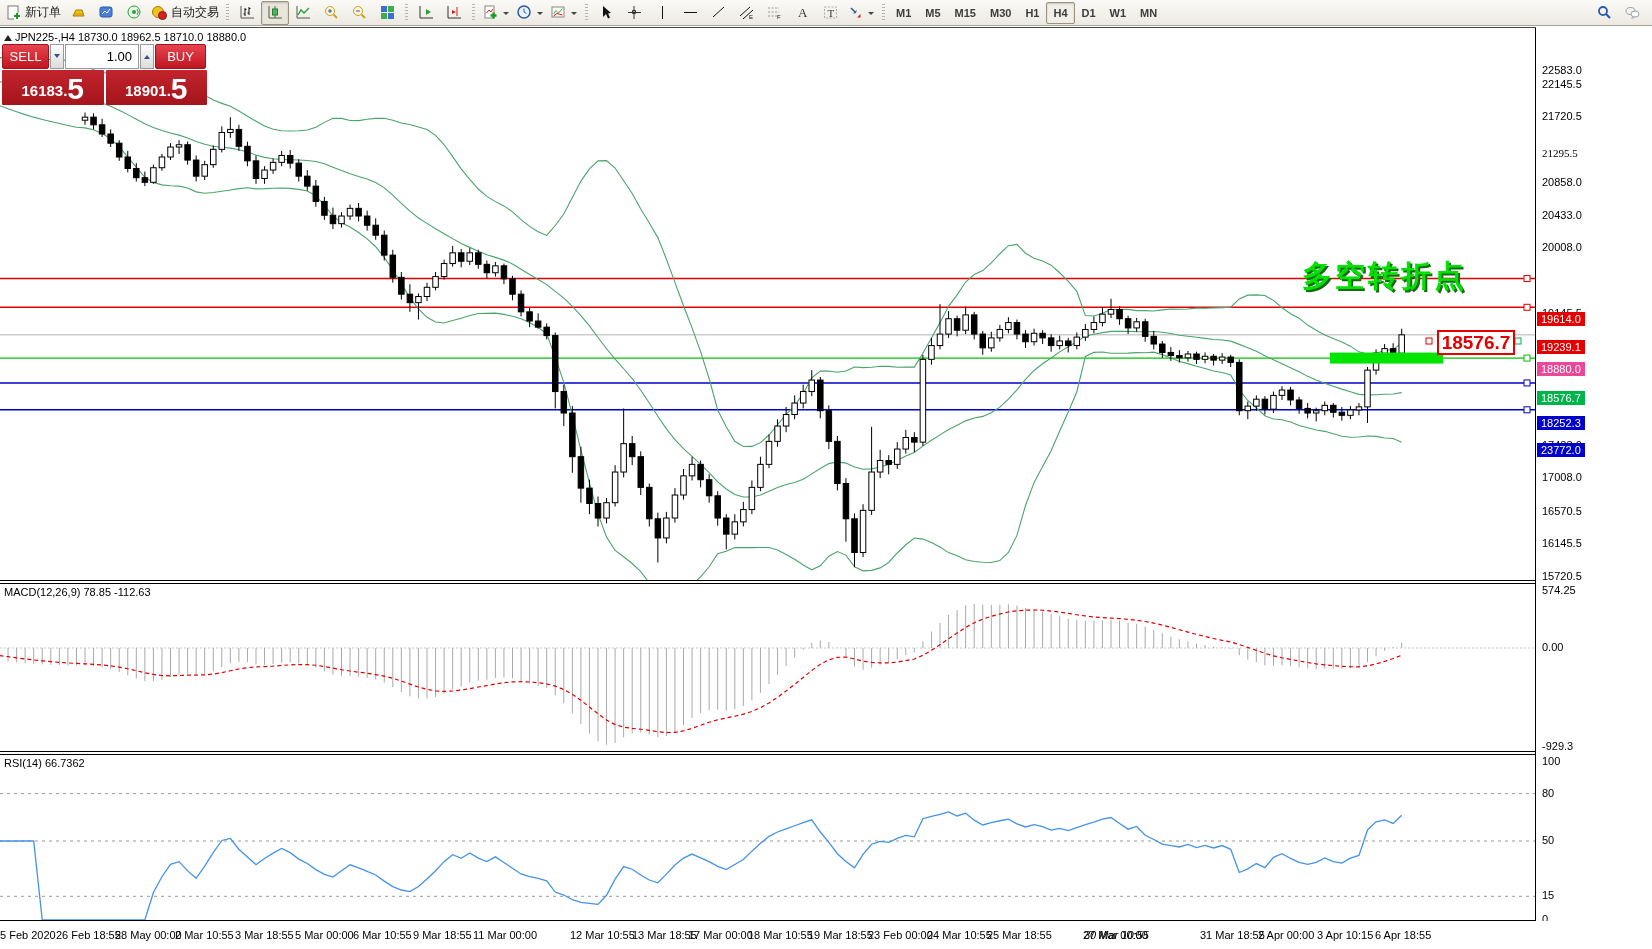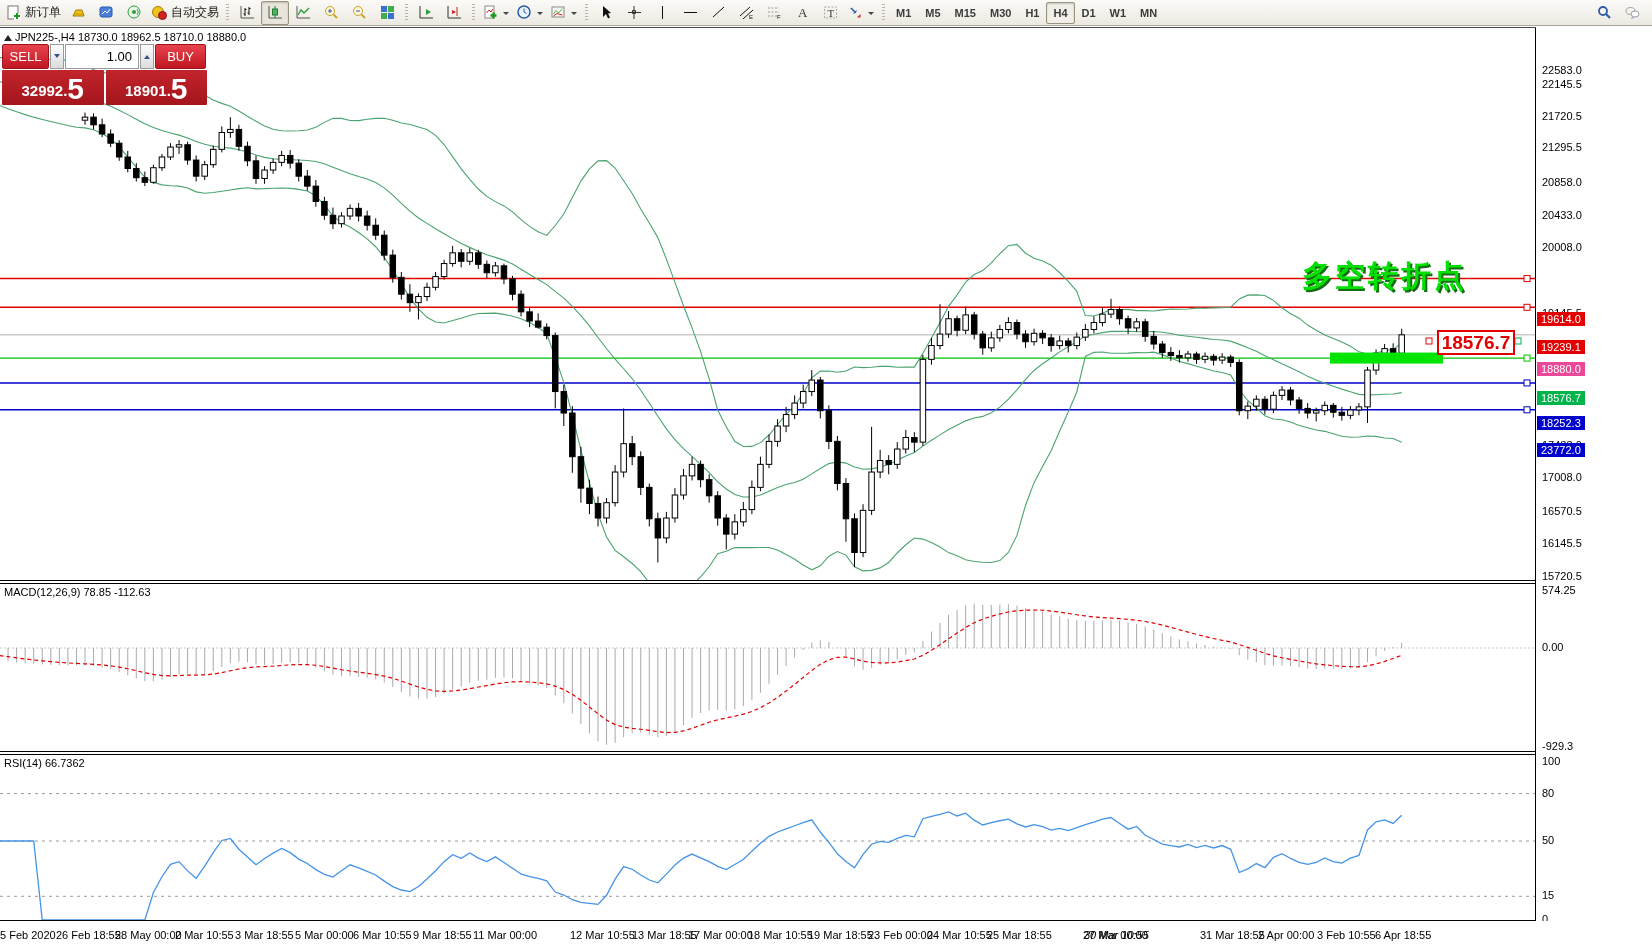--- a/index.html
+++ b/index.html
@@ -850,41 +850,41 @@
         <span class="tri-dn"></span>
       </div>
     <div class="tp-lot">1.00</div>
     <div class="tp-spin">
         <span class="tri-up"></span>
       </div>
     <div class="tp-btn tp-buy">BUY</div>
   </div>
   <div class="tp-row2">
     <div class="tp-price">
-      <span class="small">32992.</span>
+      <span class="small">16183.</span>
         <span class="big">5</span>
     </div>
     <div class="tp-price">
       <span class="small">18901.</span>
         <span class="big">5</span>
     </div>
   </div>
 </div>
 
 <div class="cn-note">多空转折点</div>
 <div class="callout">18576.7</div>
 
 <div class="pane-label" style="left:4px;top:586px;">MACD(12,26,9) 78.85 -112.63</div>
 <div class="pane-label" style="left:4px;top:757px;">RSI(14) 66.7362</div>
 
 <div id="price-axis">
     <div class="ax-lbl" style="top: 17px; margin-top: 20px;">22583.0</div>
     <div class="ax-lbl" style="top: 50.5337px;">22145.5</div>
     <div class="ax-lbl" style="top: 83.1093px;">21720.5</div>
-    <div class="ax-lbl" style="top: 114px;">21295.5</div>
+    <div class="ax-lbl" style="top: 120px; font-family: Liberation Serif, serif;">21295.5</div>
     <div class="ax-lbl" style="top: 149.219px;">20858.0</div>
     <div class="ax-lbl" style="top: 181.794px;">20433.0</div>
     <div class="ax-lbl" style="top: 214.37px;">20008.0</div>
     <div class="ax-lbl" style="top: 280.479px;">19145.5</div>
     <div class="ax-lbl" style="top: 313.055px;">18720.5</div>
     <div class="ax-lbl" style="top: 411.74px;">17433.0</div>
     <div class="ax-lbl" style="top: 444.315px;">17008.0</div>
     <div class="ax-lbl" style="top: 477.849px;">16570.5</div>
     <div class="ax-lbl" style="top: 510.424px;">16145.5</div>
     <div class="ax-lbl" style="top: 543px;">15720.5</div>
@@ -918,15 +918,15 @@
     <span class="t-lbl" style="left: 688px;">17 Mar 00:00</span>
     <span class="t-lbl" style="left: 748px;">18 Mar 10:55</span>
     <span class="t-lbl" style="left: 808px;">19 Mar 18:55</span>
     <span class="t-lbl" style="left: 868px;">23 Feb 00:00</span>
     <span class="t-lbl" style="left: 927px;">24 Mar 10:55</span>
     <span class="t-lbl" style="left: 987px;">25 Mar 18:55</span>
     <span class="t-lbl" style="left: 1083px;">27 Mar 00:00</span>
     <span class="t-lbl" style="left: 1084px; font-style: italic;">30 Mar 10:55</span>
     <span class="t-lbl" style="left: 1200px;">31 Mar 18:55</span>
     <span class="t-lbl" style="left: 1258px;">2 Apr 00:00</span>
-    <span class="t-lbl" style="left: 1317px;">3 Feb 10:55</span>
+    <span class="t-lbl" style="left: 1317px;">3 Apr 10:15</span>
     <span class="t-lbl" style="left: 1375px;">6 Apr 18:55</span>
   </div>
 
 </body></html>

